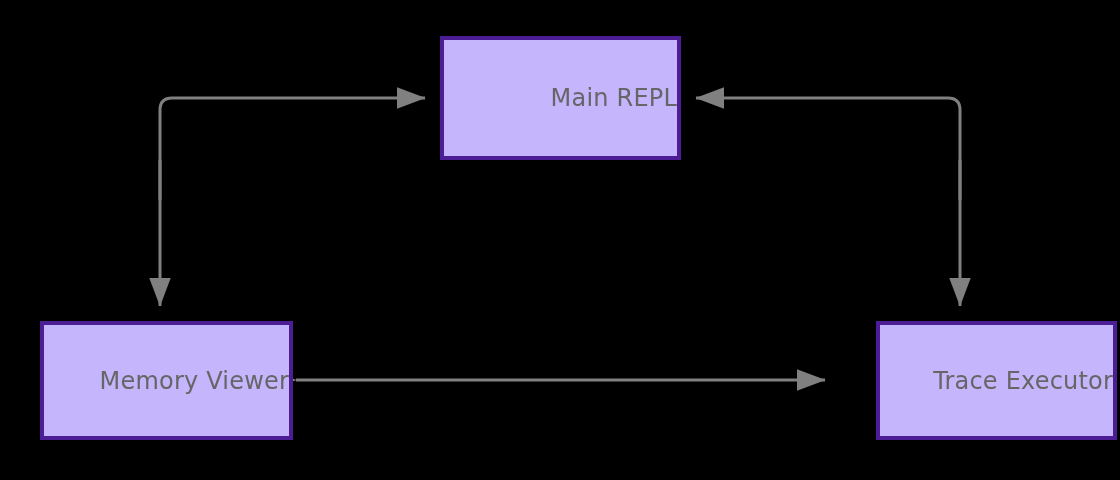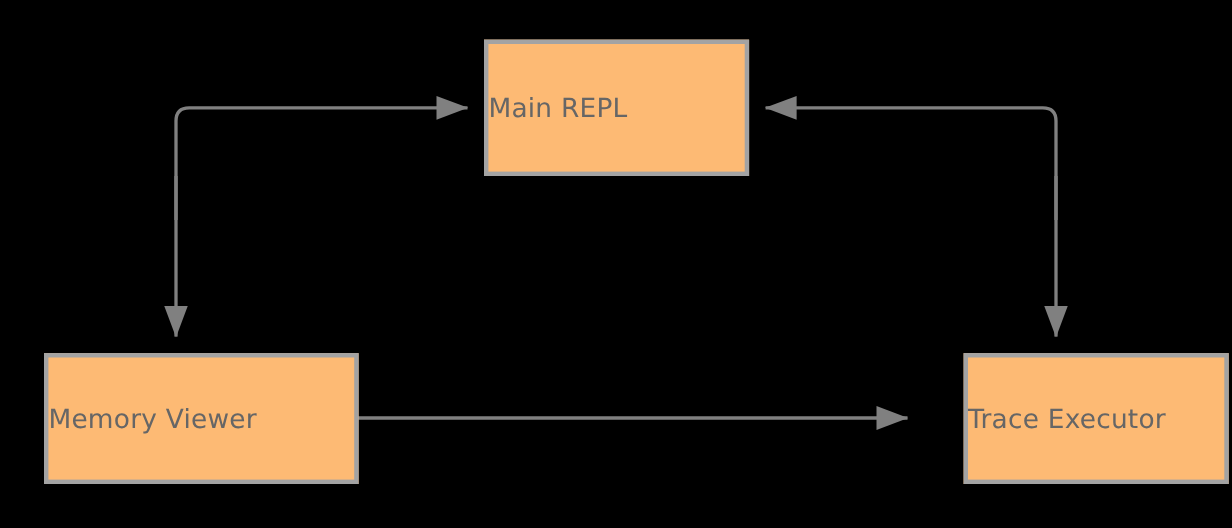--- a/index.html
+++ b/index.html
@@ -23,38 +23,38 @@
   #edge-layer {
     position: absolute;
     left: 0;
     top: 0;
     width: 1120px;
     height: 480px;
   }
   .node {
     position: absolute;
     box-sizing: border-box;
-    background: #fdba74;
-    border: 4px solid #a3a3a3;
+    background: #c4b5fd;
+    border: 4px solid #4c1d95;
     display: flex;
     align-items: center;
-    justify-content: flex-start;
+    justify-content: flex-end;
     z-index: 2;
   }
   .node-label {
     color: #666666;
     font-size: 24px;
     font-weight: 400;
     line-height: 1;
     letter-spacing: 0.2px;
     white-space: nowrap;
     font-family: "DejaVu Sans", "Liberation Sans", sans-serif;
   }
   #node-main-repl    { left: 440px; top: 36px;  width: 241px; height: 124px; }
-  #node-memory-viewer{ left: 40px;  top: 321px; width: 286px; height: 119px; }
+  #node-memory-viewer{ left: 40px;  top: 321px; width: 253px; height: 119px; }
   #node-trace-executor{left: 876px; top: 321px; width: 241px; height: 119px; }
 </style>
 </head>
 <body>
 
 <div id="diagram-canvas">
 
   <svg id="edge-layer" viewBox="0 0 1120 480" width="1120" height="480" xmlns="http://www.w3.org/2000/svg">
     <defs>
       <marker id="arrow-right" markerWidth="10" markerHeight="10" refX="9.4" refY="4" orient="auto" markerUnits="strokeWidth">

